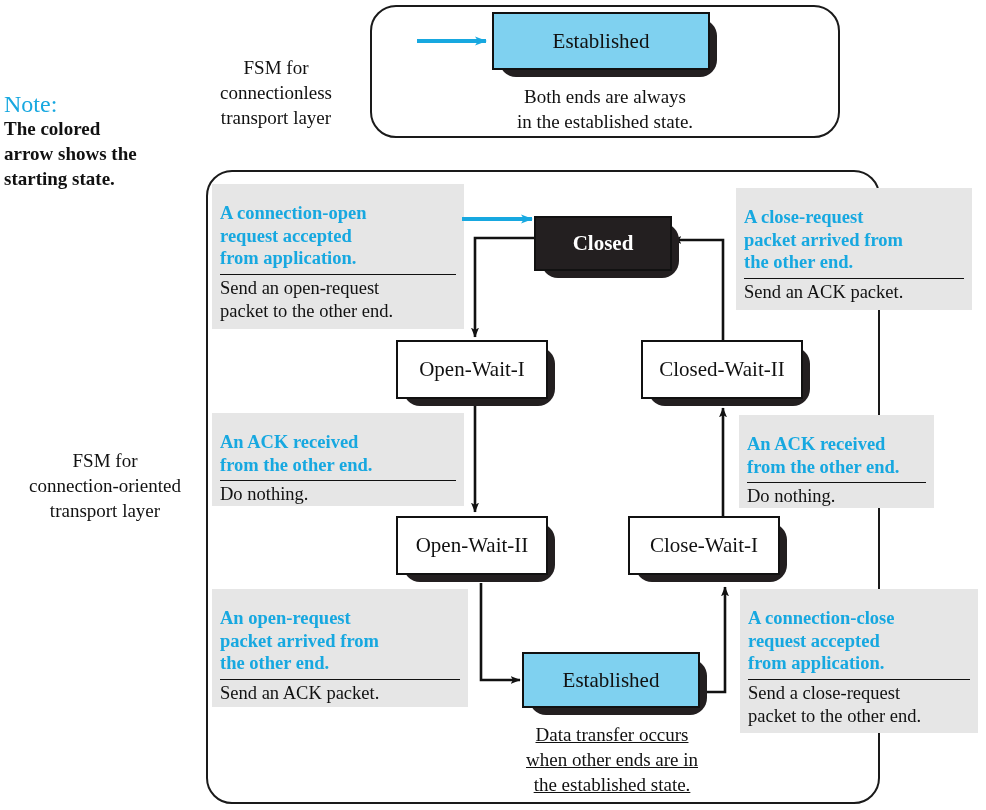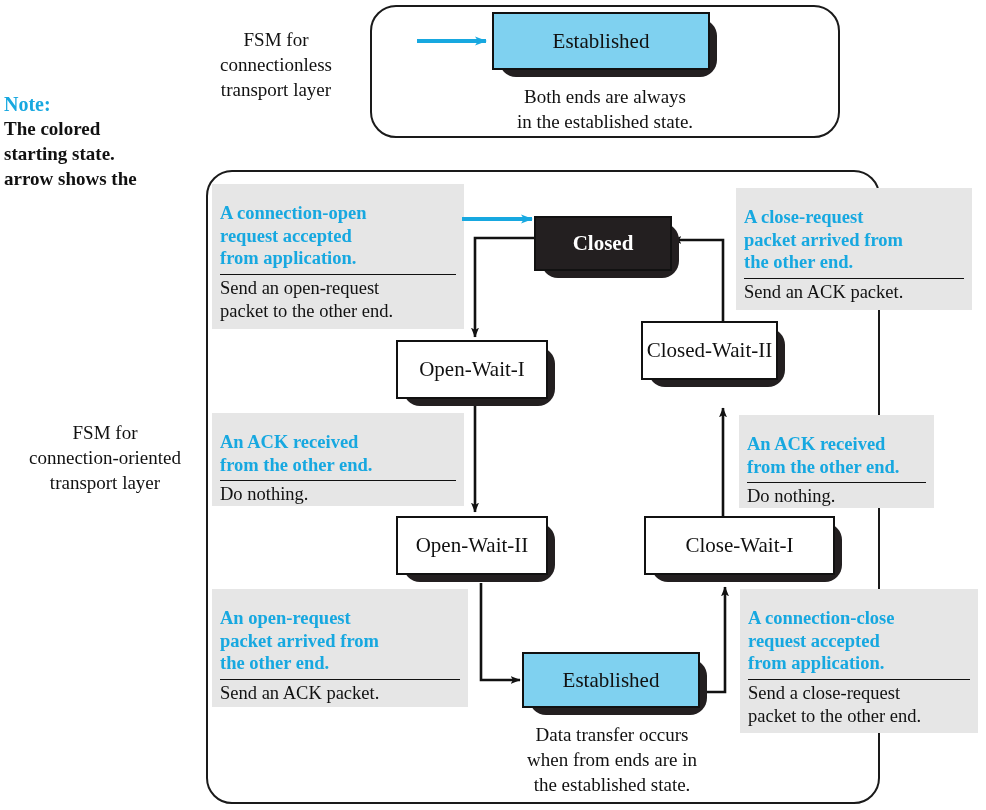--- a/index.html
+++ b/index.html
@@ -5,28 +5,28 @@
   html,body{margin:0;padding:0;background:#ffffff;}
   body{
     width:986px;height:810px;position:relative;overflow:hidden;
     font-family:"Liberation Serif","DejaVu Serif",serif;
     color:#111111;
   }
   .abs{position:absolute;}
 
   
   .note-title{
-    color:#17A8E0;font-weight:bold;font-size:20px;line-height:24px;
+    color:#17A8E0;font-weight:normal;font-size:24px;line-height:24px;
     font-family:"Liberation Serif","DejaVu Serif",serif;
   }
   .note-body{
     color:#111;font-size:19px;line-height:25px;font-weight:bold;
   }
   .side-label{
-    font-size:19px;line-height:25px;text-align:center;color:#111;
+    font-size:19px;line-height:25px;text-align:center;color:#111;margin-top:28px;
   }
 
   
   .panel{
     border:2.5px solid #1a1a1a;border-radius:26px;background:transparent;
     box-sizing:border-box;
   }
   .state-wrap{position:absolute;}
   .state-wrap .shadowbox{
     position:absolute;left:7px;top:7px;width:100%;height:100%;
@@ -63,22 +63,22 @@
   }
 
   svg.wires{position:absolute;left:0;top:0;width:986px;height:810px;pointer-events:none;}
 </style>
 </head>
 <body>
 
 <div class="abs" style="left:4px;top:92px;width:190px;">
   <div class="note-title">Note:</div>
   <div class="note-body">The colored</div>
+  <div class="note-body">arrow shows the</div>
   <div class="note-body">starting state.</div>
-  <div class="note-body">arrow shows the</div>
 </div>
 
 <div class="abs side-label" style="left:196px;top:27px;width:160px;">
   <div>FSM for</div>
   <div>connectionless</div>
   <div>transport layer</div>
 </div>
 
 <div class="abs side-label" style="left:10px;top:420px;width:190px;">
   <div>FSM for</div>
@@ -182,37 +182,37 @@
 <div class="state-wrap" style="left:534px;top:216px;width:138px;height:55px;">
   <div class="shadowbox"></div>
   <div class="state-face black">Closed</div>
 </div>
 
 <div class="state-wrap" style="left:396px;top:340px;width:152px;height:59px;text-align:right;">
   <div class="shadowbox"></div>
   <div class="state-face">Open-Wait-I</div>
 </div>
 
-<div class="state-wrap" style="left:641px;top:321px;width:128px;height:59px;padding-left:9px;">
+<div class="state-wrap" style="left:641px;top:340px;width:162px;height:59px;">
   <div class="shadowbox"></div>
   <div class="state-face">Closed-Wait-II</div>
 </div>
 
 <div class="state-wrap" style="left:396px;top:516px;width:152px;height:59px;">
   <div class="shadowbox"></div>
   <div class="state-face">Open-Wait-II</div>
 </div>
 
-<div class="state-wrap" style="left:644px;top:516px;width:152px;height:59px;padding-left:39px;">
+<div class="state-wrap" style="left:628px;top:516px;width:152px;height:59px;">
   <div class="shadowbox"></div>
   <div class="state-face">Close-Wait-I</div>
 </div>
 
 <div class="state-wrap" style="left:522px;top:652px;width:178px;height:56px;">
   <div class="shadowbox"></div>
   <div class="state-face blue">Established</div>
 </div>
 
-<div class="caption" style="left:486px;top:722px;width:252px;">
+<div class="caption" style="left:486px;top:722px;width:252px;text-decoration:underline;">
   <div>Data transfer occurs</div>
-  <div>when from ends are in</div>
+  <div>when other ends are in</div>
   <div>the established state.</div>
 </div>
 
 </body></html>

